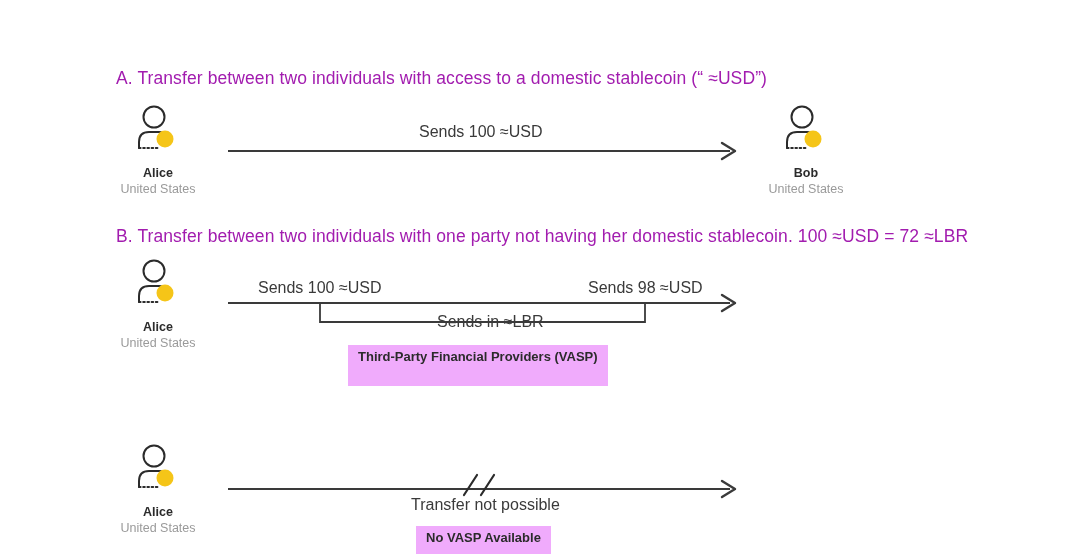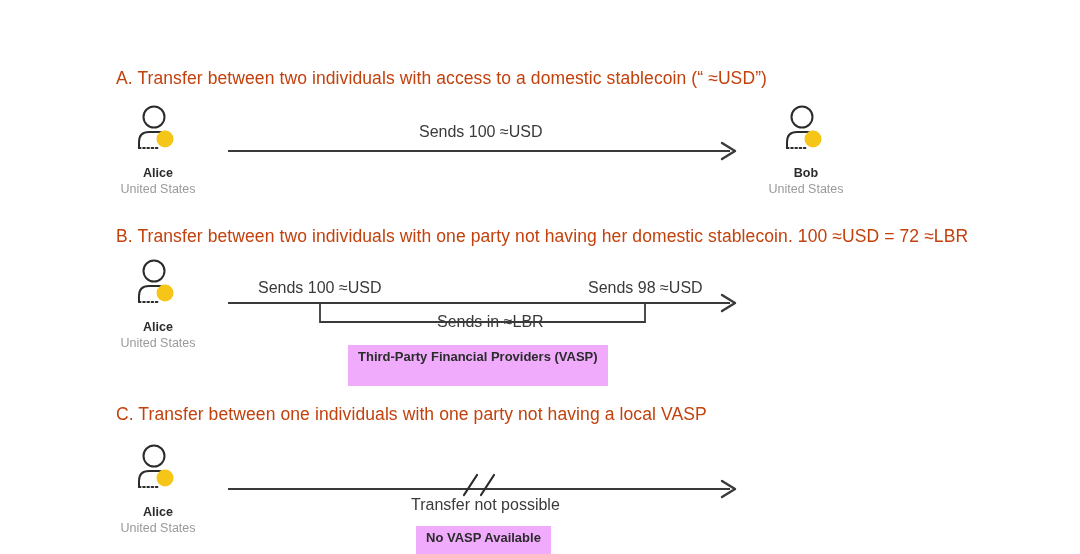--- a/index.html
+++ b/index.html
@@ -20,21 +20,21 @@
     position: absolute;
     inset: 0;
   }
 
   
   .section-heading {
     position: absolute;
     left: 116px;
     font-size: 17.5px;
     font-weight: 400;
-    color: #c2410c;
+    color: #a21caf;
     letter-spacing: 0.1px;
     white-space: nowrap;
   }
   .heading-a { top: 68px; }
   .heading-b { top: 226px; }
   .heading-c { top: 404px; }
 
   
   .actor {
     position: absolute;
@@ -158,21 +158,20 @@
     <div class="actor-place">United States</div>
   </div>
 
 
   <div class="caption cap-b-left">Sends 100 ≈USD</div>
   <div class="caption cap-b-right">Sends 98 ≈USD</div>
   <div class="caption cap-b-swap">Sends in ≈LBR</div>
 
   <div class="badge badge-vasp">Third-Party Financial Providers (VASP)</div>
 
-  <div class="section-heading heading-c">C. Transfer between one individuals with one party not having a local VASP</div>
 
   <div class="actor actor-c-left">
     <div class="avatar">
       <svg width="56" height="50" viewBox="0 0 56 50" xmlns="http://www.w3.org/2000/svg">
         <circle cx="24" cy="13" r="10.5" fill="none" stroke="#2b2b2b" stroke-width="2"></circle>
         <path d="M9 44 L9 38 Q9 28 19 28 L29 28 Q39 28 39 38" fill="none" stroke="#2b2b2b" stroke-width="2" stroke-linecap="round"></path>
         <line x1="9" y1="44" x2="28" y2="44" stroke="#2b2b2b" stroke-width="2" stroke-dasharray="1.6 2.6" stroke-linecap="round"></line>
         <circle cx="35" cy="35" r="8.5" fill="#F5C518"></circle>
       </svg>
     </div>

